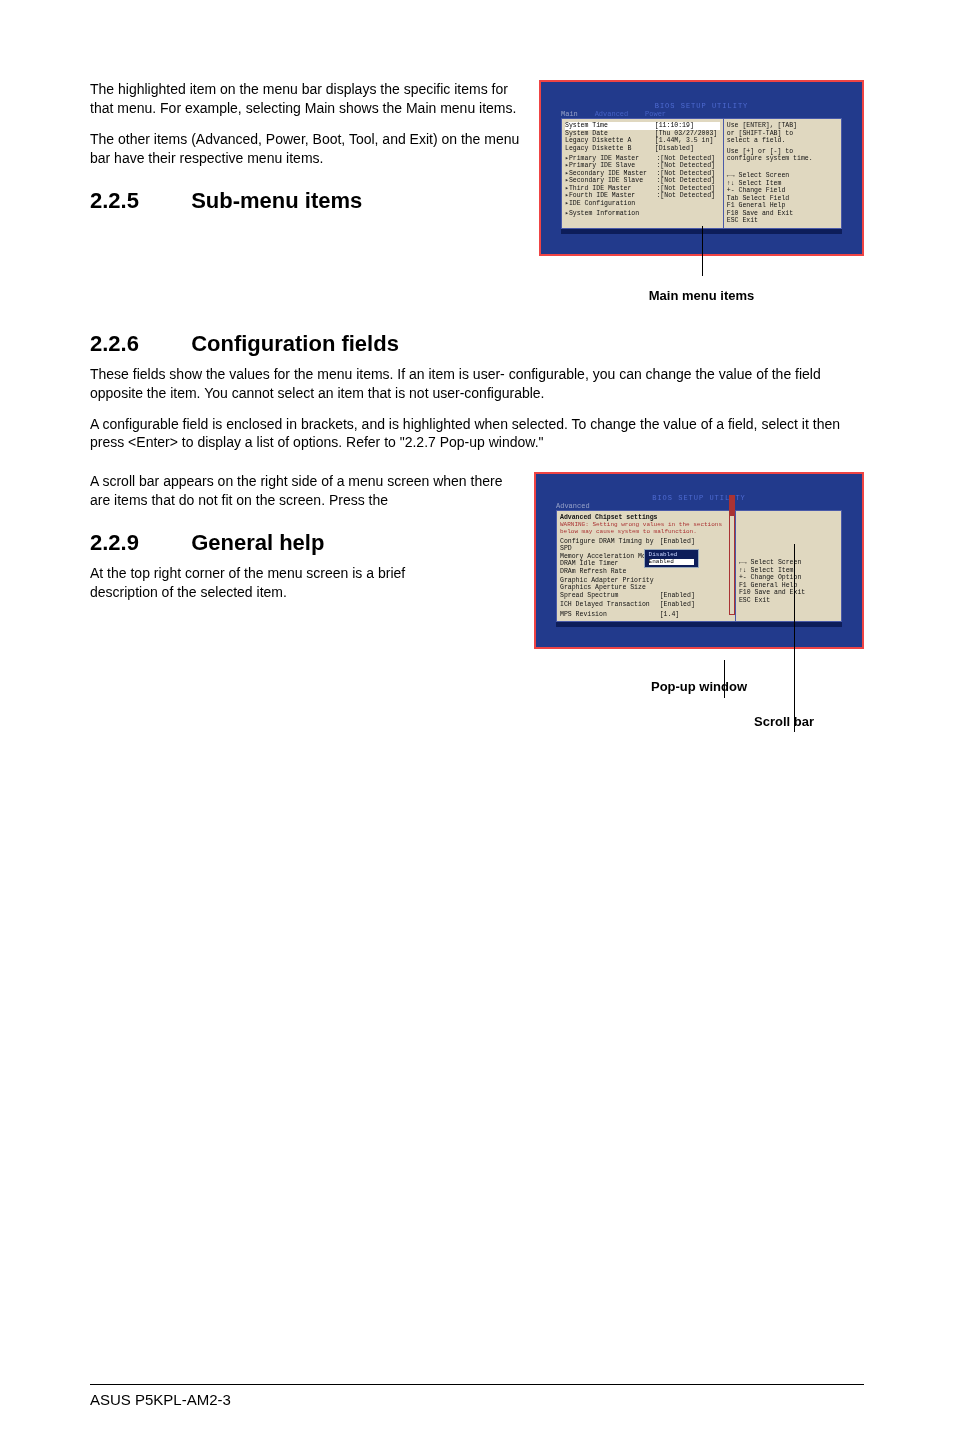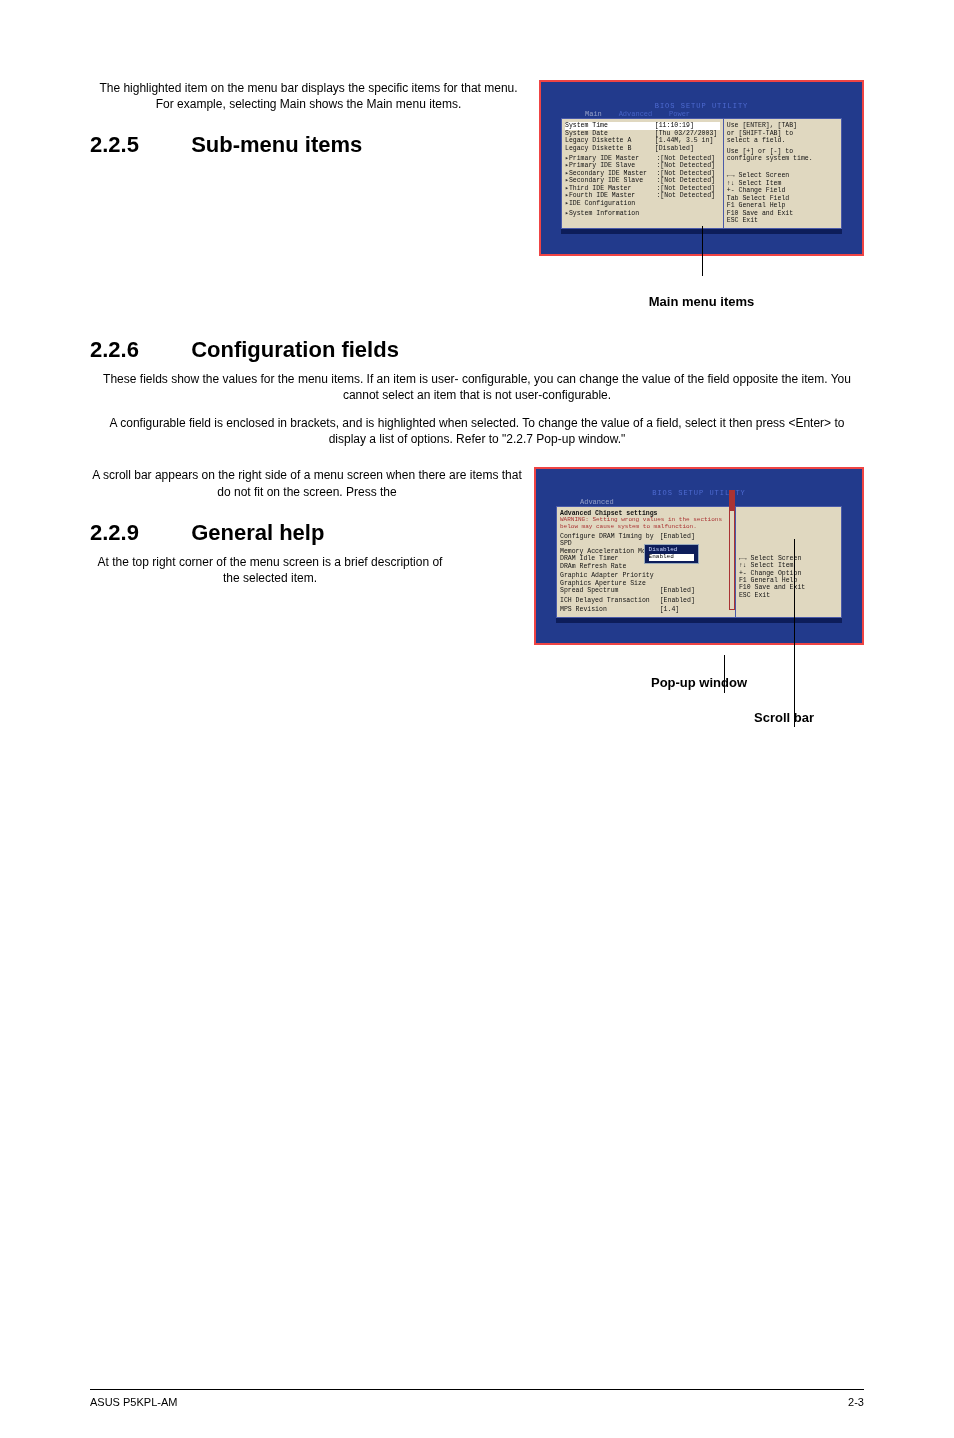--- a/index.html
+++ b/index.html
@@ -1,31 +1,31 @@
 <!DOCTYPE html>
 <html><head>
 <meta charset="utf-8">
 <style>
   * { box-sizing: border-box; margin: 0; padding: 0; }
   html, body { width: 954px; height: 1438px; background: #fff; font-family: Arial, Helvetica, sans-serif; color: #000; }
   .page { padding: 80px 90px 0 90px; position: relative; height: 1330px; }
   h2 { font-size: 22px; font-weight: bold; margin-bottom: 8px; }
   h2 .num { display: inline-block; width: 95px; }
-  p { font-size: 12px; line-height: 1.35; margin-bottom: 12px; text-align: center; }
+  p { font-size: 14px; line-height: 1.35; margin-bottom: 12px; }
   .block { margin-bottom: 20px; }
   .float-right-1 { float: right; width: 325px; margin: 0 0 8px 12px; }
   .float-right-2 { float: right; width: 330px; margin: 0 0 8px 10px; }
-  .caption { font-size: 13px; font-weight: bold; text-align: center; margin-top: 18px; }
+  .caption { font-size: 13px; font-weight: bold; text-align: center; margin-top: 12px; }
   .sub-caption { font-size: 13px; font-weight: bold; text-align: center; margin-top: 4px; }
   .clear { clear: both; }
 
   
   .bios { background:#223a8c; border:2px solid #ef4444; padding:20px; font-family:Liberation Mono, monospace; font-size:6.5px; color:#c8d4ff; line-height:1.15; position:relative; }
   .bios .title { color:#6a8aff; font-size:7px; text-align:center; letter-spacing:1px; opacity:.6; }
-  .bios .tabs { color:#6a8aff; font-size:7px; opacity:.5;margin-left:24px; }
+  .bios .tabs { color:#6a8aff; font-size:7px; opacity:.5; }
   .bios .tabs .on { color:#fff; }
   .bios .cols { display:flex; border:1px solid #4a5aa8; }
   .bios .col1 { width:58%; border-right:1px solid #4a5aa8; padding:3px; color:#111; background:#e0d8c0; }
   .bios .col2 { width:42%; padding:3px; color:#111; background:#e0d8c0; }
   .bios .row { display:flex; }
   .bios .k { width:58%; }
   .bios .v { width:42%; }
   .bios .sub::before { content:"▸ "; color:#333; }
   .bios .hl { background:#fff; color:#000; }
   .bios .nav div { white-space:nowrap; }
@@ -35,21 +35,21 @@
   .bios2 .popup { position:absolute; left:33%; top:43%; background:#0d1d5a; border:1px solid #9ab; color:#c8d4ff; font-size:6px; padding:2px 4px; width:55px; }
   .bios2 .scroll-ind { position:absolute; right:39%; top:12%; width:6px; height:120px; border:1px solid #a33; }
   .bios2 .scroll-ind .thumb { background:#a33; height:20px; width:100%; position:absolute; top:0; }
   .bios-wrap2 { position:relative; }
   .ptr-line1 { position:absolute; left:190px; top:188px; width:1px; height:38px; background:#000; }
   .ptr-line2 { position:absolute; left:260px; top:72px; width:1px; height:188px; background:#000; }
 
   
   .footer { position:absolute; bottom:30px; left:0; width:954px; padding:0 90px; }
   .footer .rule { border:0; border-top:1px solid #000; margin-bottom:6px; }
-  .footer .row { display:flex; justify-content:space-between; font-size:11px; }
+  .footer .row { display:flex; justify-content:flex-start; font-size:15px; }
 </style>
 </head>
 <body>
 
 <div class="page">
 
   <div class="block">
 
     <div class="float-right-1">
       <div class="bios">
@@ -133,20 +133,21 @@
         </div>
         <div class="bios-bottom-bar"></div>
       </div>
       <div style="position:relative;height:20px;">
         <div style="position:absolute;left:50%;top:-30px;width:1px;height:50px;background:#000;"></div>
       </div>
       <div class="caption">Main menu items</div>
     </div>
 
     <p>The highlighted item on the menu bar displays the specific items for that menu. For example, selecting Main shows the Main menu items.</p>
+    <p>The other items (Advanced, Power, Boot, Tool, and Exit) on the menu bar have their respective menu items.</p>
   </div>
 
   <div class="block">
     <h2>
       <span class="num">2.2.5</span>
       <span>Sub-menu items</span>
     </h2>
     <div class="clear"></div>
   </div>
 

